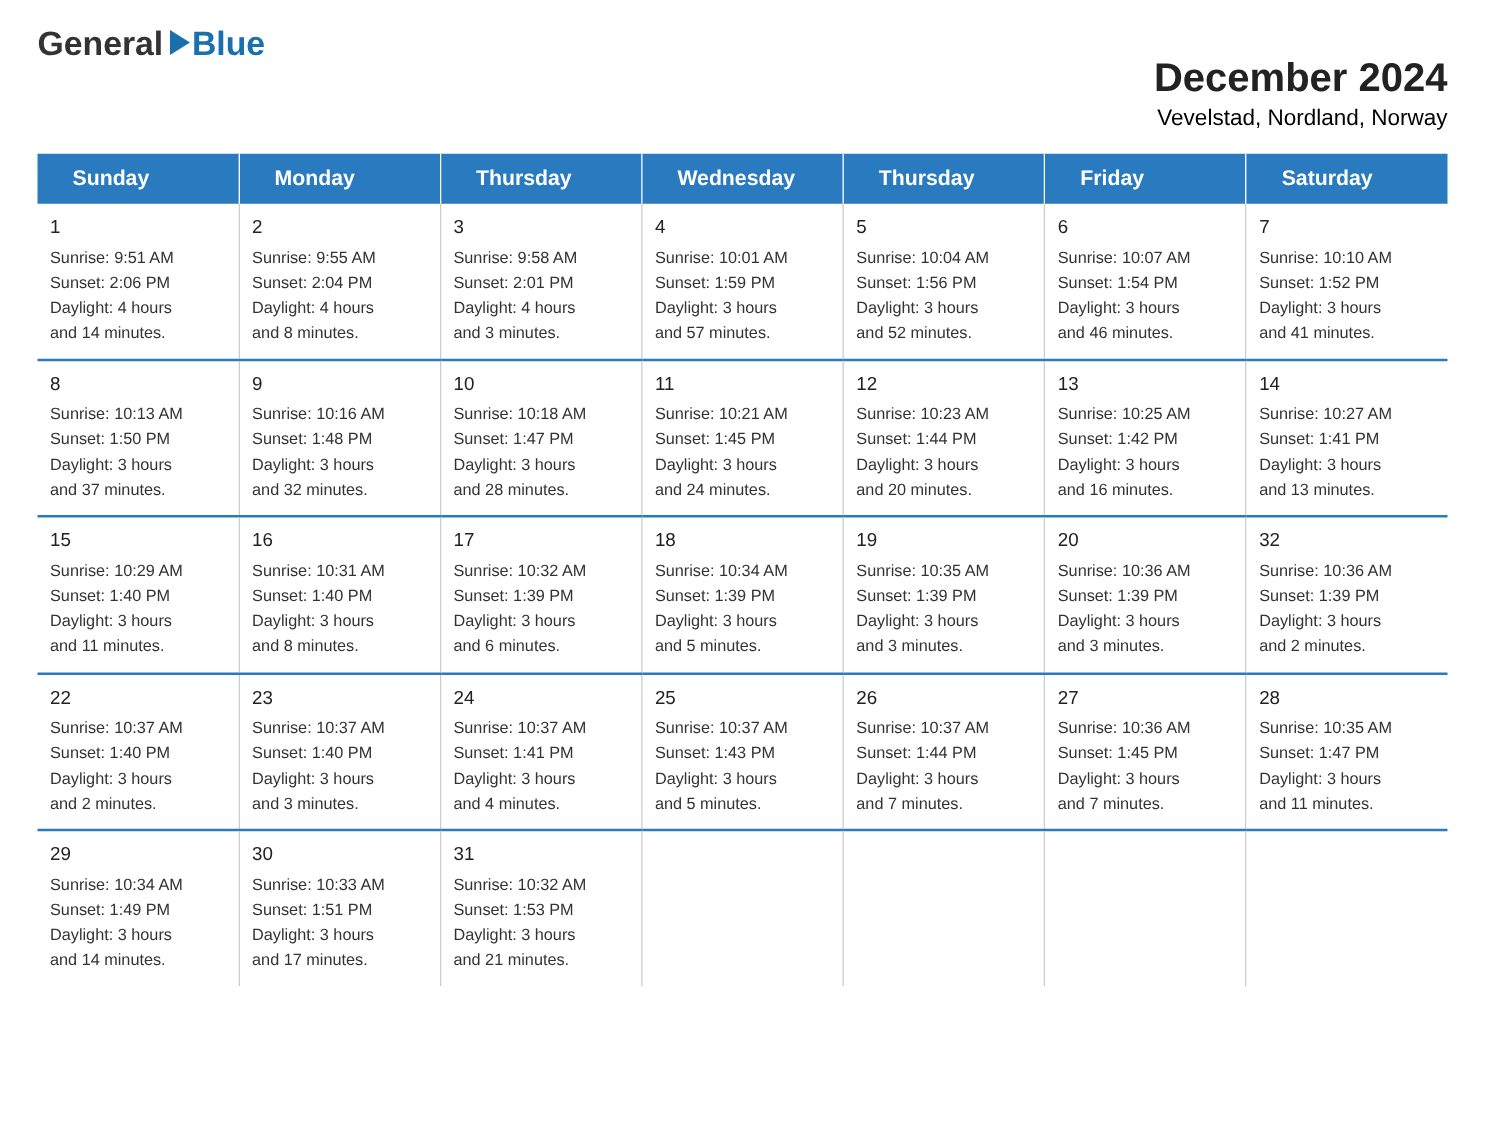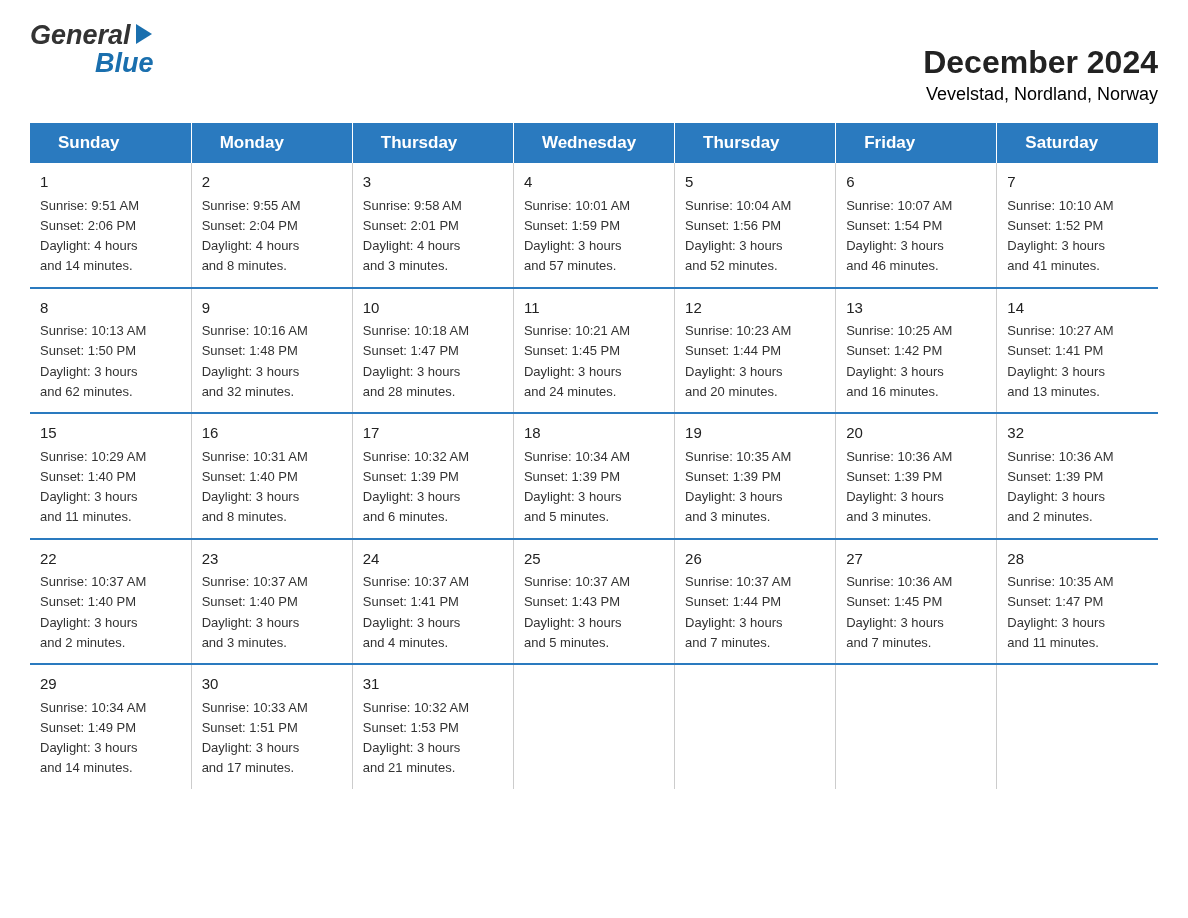--- a/index.html
+++ b/index.html
@@ -12,24 +12,22 @@
       padding: 20px 30px;
     }
     .header {
       display: flex;
       justify-content: space-between;
       align-items: flex-start;
       margin-bottom: 18px;
     }
     .logo {
       display: flex;
-      flex-direction: column;
-      align-items: flex-end;
+      align-items: center;
       line-height: 1;
-      font-style: italic;
     }
     .title-area {
       text-align: right;
     }
     .title-area h1 {
       font-size: 32px;
       font-weight: bold;
       color: #222;
       line-height: 1.1;
       margin-top: 25px;
@@ -124,21 +122,21 @@
   <tr>
         <td><span class="day-num">1</span><span class="day-info">Sunrise: 9:51 AM</span><br><span class="day-info">Sunset: 2:06 PM</span><br><span class="day-info">Daylight: 4 hours</span><br><span class="day-info">and 14 minutes.</span></td>
         <td><span class="day-num">2</span><span class="day-info">Sunrise: 9:55 AM</span><br><span class="day-info">Sunset: 2:04 PM</span><br><span class="day-info">Daylight: 4 hours</span><br><span class="day-info">and 8 minutes.</span></td>
         <td><span class="day-num">3</span><span class="day-info">Sunrise: 9:58 AM</span><br><span class="day-info">Sunset: 2:01 PM</span><br><span class="day-info">Daylight: 4 hours</span><br><span class="day-info">and 3 minutes.</span></td>
         <td><span class="day-num">4</span><span class="day-info">Sunrise: 10:01 AM</span><br><span class="day-info">Sunset: 1:59 PM</span><br><span class="day-info">Daylight: 3 hours</span><br><span class="day-info">and 57 minutes.</span></td>
         <td><span class="day-num">5</span><span class="day-info">Sunrise: 10:04 AM</span><br><span class="day-info">Sunset: 1:56 PM</span><br><span class="day-info">Daylight: 3 hours</span><br><span class="day-info">and 52 minutes.</span></td>
         <td><span class="day-num">6</span><span class="day-info">Sunrise: 10:07 AM</span><br><span class="day-info">Sunset: 1:54 PM</span><br><span class="day-info">Daylight: 3 hours</span><br><span class="day-info">and 46 minutes.</span></td>
         <td><span class="day-num">7</span><span class="day-info">Sunrise: 10:10 AM</span><br><span class="day-info">Sunset: 1:52 PM</span><br><span class="day-info">Daylight: 3 hours</span><br><span class="day-info">and 41 minutes.</span></td>
       </tr>
       <tr>
-        <td><span class="day-num">8</span><span class="day-info">Sunrise: 10:13 AM</span><br><span class="day-info">Sunset: 1:50 PM</span><br><span class="day-info">Daylight: 3 hours</span><br><span class="day-info">and 62 minutes.</span></td>
+        <td><span class="day-num">8</span><span class="day-info">Sunrise: 10:13 AM</span><br><span class="day-info">Sunset: 1:50 PM</span><br><span class="day-info">Daylight: 3 hours</span><br><span class="day-info">and 37 minutes.</span></td>
         <td><span class="day-num">9</span><span class="day-info">Sunrise: 10:16 AM</span><br><span class="day-info">Sunset: 1:48 PM</span><br><span class="day-info">Daylight: 3 hours</span><br><span class="day-info">and 32 minutes.</span></td>
         <td><span class="day-num">10</span><span class="day-info">Sunrise: 10:18 AM</span><br><span class="day-info">Sunset: 1:47 PM</span><br><span class="day-info">Daylight: 3 hours</span><br><span class="day-info">and 28 minutes.</span></td>
         <td><span class="day-num">11</span><span class="day-info">Sunrise: 10:21 AM</span><br><span class="day-info">Sunset: 1:45 PM</span><br><span class="day-info">Daylight: 3 hours</span><br><span class="day-info">and 24 minutes.</span></td>
         <td><span class="day-num">12</span><span class="day-info">Sunrise: 10:23 AM</span><br><span class="day-info">Sunset: 1:44 PM</span><br><span class="day-info">Daylight: 3 hours</span><br><span class="day-info">and 20 minutes.</span></td>
         <td><span class="day-num">13</span><span class="day-info">Sunrise: 10:25 AM</span><br><span class="day-info">Sunset: 1:42 PM</span><br><span class="day-info">Daylight: 3 hours</span><br><span class="day-info">and 16 minutes.</span></td>
         <td><span class="day-num">14</span><span class="day-info">Sunrise: 10:27 AM</span><br><span class="day-info">Sunset: 1:41 PM</span><br><span class="day-info">Daylight: 3 hours</span><br><span class="day-info">and 13 minutes.</span></td>
       </tr>
       <tr>
         <td><span class="day-num">15</span><span class="day-info">Sunrise: 10:29 AM</span><br><span class="day-info">Sunset: 1:40 PM</span><br><span class="day-info">Daylight: 3 hours</span><br><span class="day-info">and 11 minutes.</span></td>
         <td><span class="day-num">16</span><span class="day-info">Sunrise: 10:31 AM</span><br><span class="day-info">Sunset: 1:40 PM</span><br><span class="day-info">Daylight: 3 hours</span><br><span class="day-info">and 8 minutes.</span></td>

